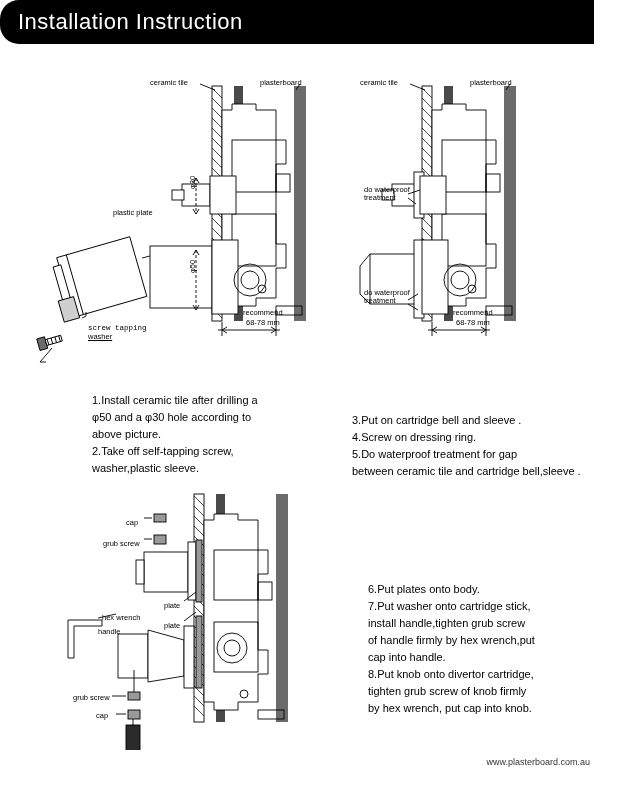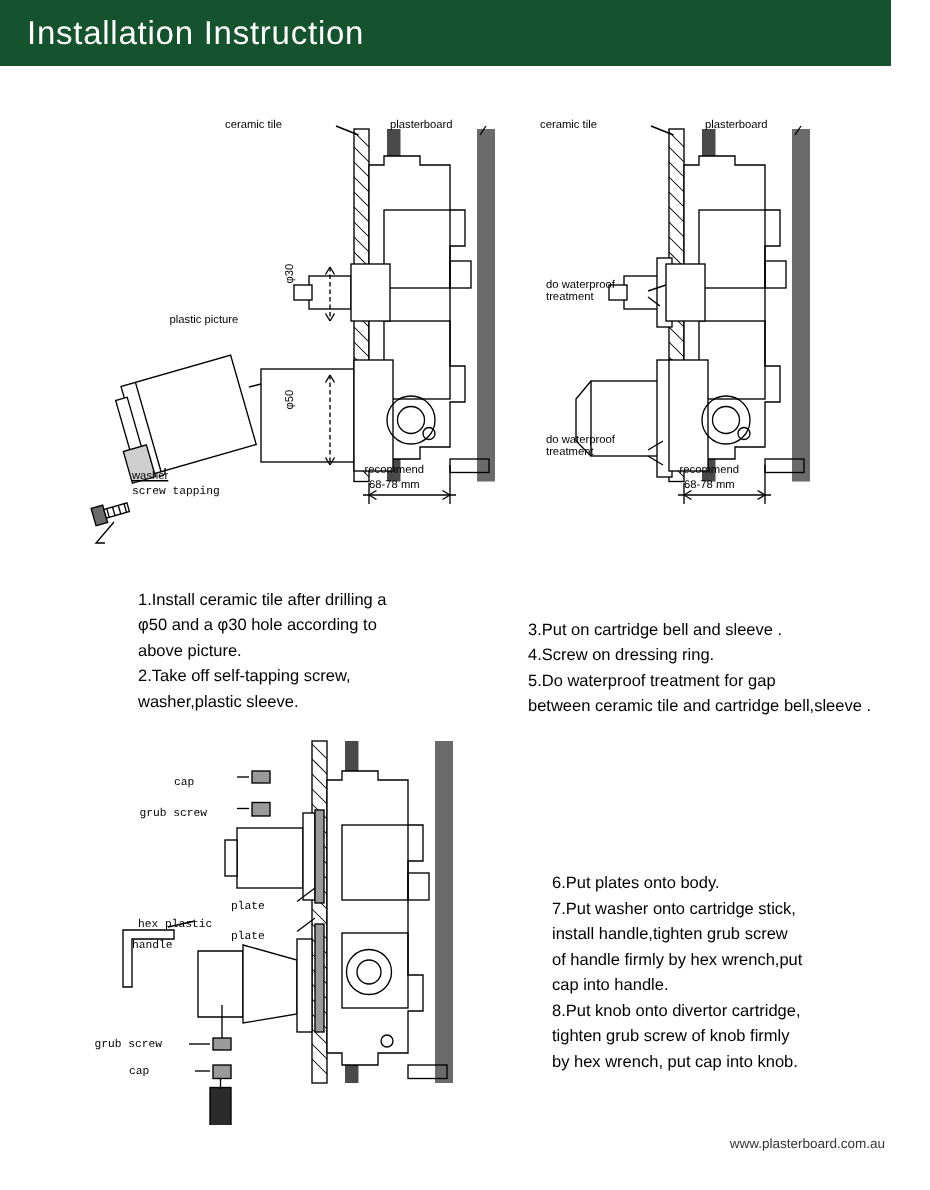--- a/index.html
+++ b/index.html
@@ -15,42 +15,42 @@
     color: #000;
     overflow: hidden;
   }
 
   
   .header-bar {
     position: absolute;
     left: 0; top: 0;
     width: 620px;
     height: 44px;
-    background: #14532d;
+    background: #000000;
     display: flex;
     align-items: center;
+    border-radius: 19px;
   }
   .header-title {
     color: #ffffff;
     font-size: 22px;
     letter-spacing: 0.5px;
     padding-left: 18px;
     font-weight: 400;
   }
   .header-accent {
     position: absolute;
     right: 0; top: 0;
     width: 26px; height: 44px;
     background: #ffffff;
   }
 
   
   .diagram {
     position: absolute;
-    padding-left: 24px;
   }
   .label {
     position: absolute;
     font-size: 7.5px;
     line-height: 1.25;
     color: #000;
     white-space: pre;
   }
 
   
@@ -168,22 +168,22 @@
 
       <line x1="222" y1="278" x2="222" y2="292"></line>
       <line x1="276" y1="266" x2="276" y2="292"></line>
       <line x1="218" y1="286" x2="280" y2="286"></line>
       <path d="M222 286 L227 283 M222 286 L227 289"></path>
       <path d="M276 286 L271 283 M276 286 L271 289"></path>
     </g>
   </svg>
   <div class="label" style="left:150px; top:34px;">ceramic tile</div>
   <div class="label" style="left:260px; top:34px;">plasterboard</div>
-  <div class="label" style="left:113px; top:164px;">plastic picture</div>
-  <div class="label" style="left:88px; top:268px;text-decoration:underline;">washer</div>
+  <div class="label" style="left:113px; top:164px;">plastic plate</div>
+  <div class="label" style="left:88px; top:288px;text-decoration:underline;">washer</div>
   <div class="label" style="left:88px; top:280px;font-family:Liberation Mono, monospace;">screw tapping</div>
   <div class="label" style="left:188px; top:145px; transform:rotate(-90deg); transform-origin:left top;">φ30</div>
   <div class="label" style="left:188px; top:229px; transform:rotate(-90deg); transform-origin:left top;">φ50</div>
   <div class="label" style="left:243px; top:264px;">recommend</div>
   <div class="label" style="left:246px; top:274px;">68-78 mm</div>
 </div>
 
 <div class="diagram" style="left:210px; top:44px; width:410px; height:330px;">
   <svg width="410" height="330" viewBox="0 0 410 330">
     <g fill="none" stroke="#000" stroke-width="0.9">
@@ -264,21 +264,21 @@
 φ50 and a φ30 hole according to
 above picture.
 2.Take off self-tapping screw,
 washer,plastic sleeve.</div>
 
 <div class="instr" style="left:352px; top:412px; width:250px;">3.Put on cartridge bell and sleeve .
 4.Screw on dressing ring.
 5.Do waterproof treatment for gap
 between ceramic tile  and cartridge bell,sleeve .</div>
 
-<div class="diagram" style="left:6px; top:480px; width:330px; height:270px;font-family:Liberation Mono, monospace;">
+<div class="diagram" style="left:16px; top:480px; width:330px; height:270px;">
   <svg width="330" height="270" viewBox="0 0 330 270">
     <g fill="none" stroke="#000" stroke-width="0.9">
 
       <rect x="178" y="14" width="10" height="228" fill="#ffffff"></rect>
       <g stroke-width="0.7">
         <line x1="178" y1="16" x2="188" y2="26"></line>
           <line x1="178" y1="26" x2="188" y2="36"></line>
         <line x1="178" y1="36" x2="188" y2="46"></line>
           <line x1="178" y1="46" x2="188" y2="56"></line>
         <line x1="178" y1="56" x2="188" y2="66"></line>
@@ -339,21 +339,21 @@
       <path d="M96 216 L110 216"></path>
       <path d="M100 234 L110 234"></path>
       <rect x="110" y="245" width="14" height="30" fill="#2b2b2b" stroke="#000"></rect>
       <line x1="117" y1="239" x2="117" y2="246"></line>
     </g>
   </svg>
   <div class="label" style="left:110px; top:38px;">cap</div>
   <div class="label" style="left:87px; top:59px;">grub screw</div>
   <div class="label" style="left:148px; top:121px;">plate</div>
   <div class="label" style="left:148px; top:141px;">plate</div>
-  <div class="label" style="left:86px; top:133px;">hex plastic</div>
+  <div class="label" style="left:86px; top:133px;">hex wrench</div>
   <div class="label" style="left:82px; top:147px;">handle</div>
   <div class="label" style="left:57px; top:213px;">grub screw</div>
   <div class="label" style="left:80px; top:231px;">cap</div>
 </div>
 
 <div class="instr" style="left:352px; top:581px; width:250px;margin-left:16px;">6.Put plates onto body.
 7.Put washer onto cartridge stick,
 install handle,tighten grub screw
 of handle firmly by hex wrench,put
 cap into handle.

